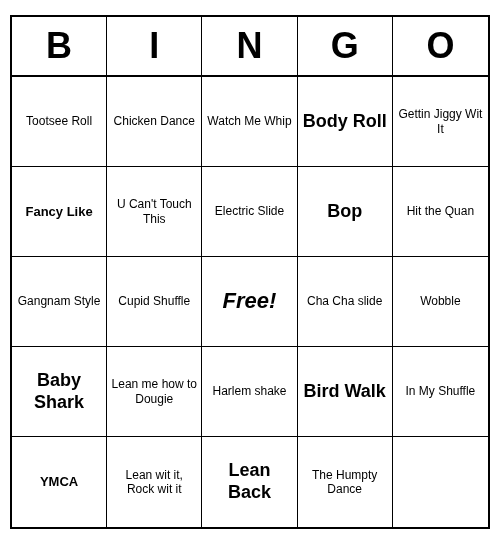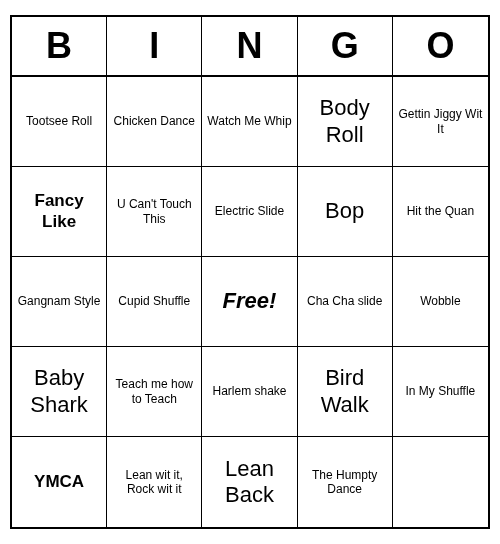--- a/index.html
+++ b/index.html
@@ -63,26 +63,26 @@
 
     .bingo-cell:nth-child(5n) {
       border-right: none;
     }
 
     .bingo-cell:nth-child(n+21) {
       border-bottom: none;
     }
 
     .bingo-cell.large-text {
-      font-size: 22px;
-      font-weight: normal;
+      font-size: 18px;
+      font-weight: bold;
     }
 
     .bingo-cell.medium-text {
-      font-size: 17px;
+      font-size: 13px;
       font-weight: bold;
     }
 
     .bingo-cell.small-text {
       font-size: 12px;
     }
 
     .bingo-cell.free {
       font-size: 22px;
       font-weight: bold;
@@ -110,21 +110,21 @@
       <div class="bingo-cell small-text">U Can't Touch This</div>
       <div class="bingo-cell small-text">Electric Slide</div>
       <div class="bingo-cell large-text">Bop</div>
       <div class="bingo-cell small-text">Hit the Quan</div>
       <div class="bingo-cell small-text">Gangnam Style</div>
       <div class="bingo-cell small-text">Cupid Shuffle</div>
       <div class="bingo-cell free">Free!</div>
       <div class="bingo-cell small-text">Cha Cha slide</div>
       <div class="bingo-cell small-text">Wobble</div>
       <div class="bingo-cell large-text">Baby Shark</div>
-      <div class="bingo-cell small-text">Teach me how to Teach</div>
+      <div class="bingo-cell small-text">Lean me how to Dougie</div>
       <div class="bingo-cell small-text">Harlem shake</div>
       <div class="bingo-cell large-text">Bird Walk</div>
       <div class="bingo-cell small-text">In My Shuffle</div>
       <div class="bingo-cell medium-text">YMCA</div>
       <div class="bingo-cell small-text">Lean wit it, Rock wit it</div>
       <div class="bingo-cell large-text">Lean Back</div>
       <div class="bingo-cell small-text">The Humpty Dance</div>
     </div>
 </div>
 

